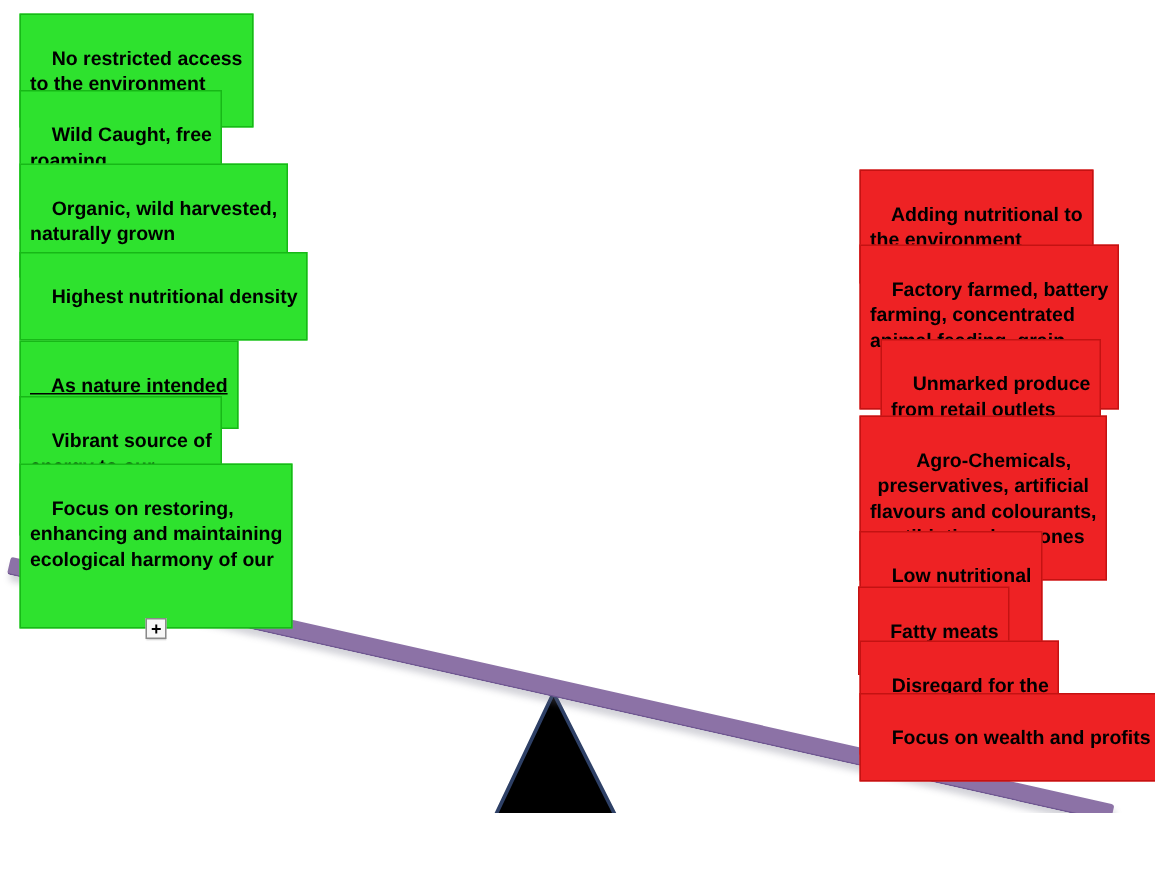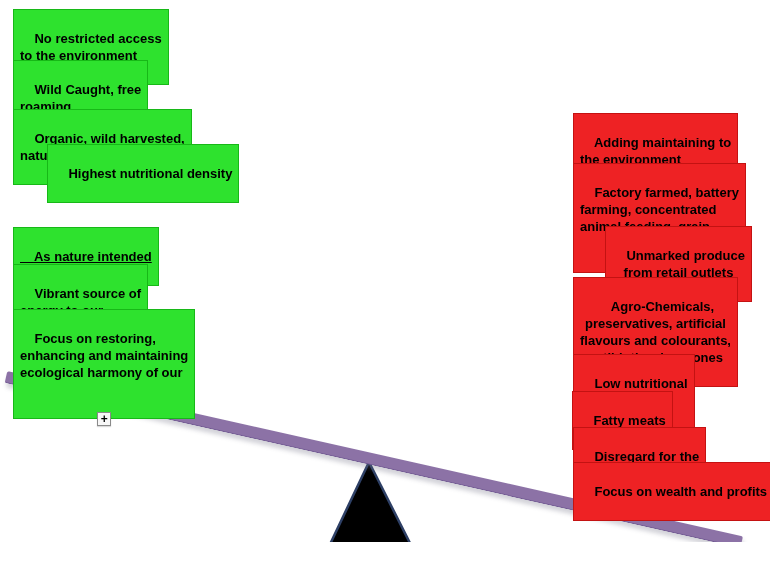--- a/index.html
+++ b/index.html
@@ -53,29 +53,29 @@
     font-weight: bold;
     text-align: center;
     cursor: pointer;
     z-index: 6;
     box-shadow: 0 1px 1px rgba(0,0,0,0.15);
   }
   
   .g1 { left: 13px; top: 9px;  }
   .g2 { left: 13px; top: 60px; }
   .g3 { left: 13px; top: 109px;}
-  .g4 { left: 13px; top: 144px; margin-left: 34px;}
+  .g4 { left: 13px; top: 168px;}
   .g5 { left: 13px; top: 193px;}
   .g6 { left: 13px; top: 227px; text-decoration: underline;}
   .g7 { left: 13px; top: 264px;}
   .g8 { left: 13px; top: 309px;}
   
   .r1 { left: 573px; top: 113px;}
   .r2 { left: 573px; top: 163px;}
-  .r3 { left: 605px; top: 226px; text-align: center;}
+  .r3 { left: 587px; top: 226px;}
   .r4 { left: 573px; top: 277px; text-align: center;}
   .r5 { left: 573px; top: 354px;}
   .r6 { left: 572px; top: 391px;}
   .r7 { left: 573px; top: 427px;}
   .r8 { left: 573px; top: 462px;}
 
   .plank {
     position: absolute;
     left: 6px;
     top: 371px;
@@ -131,21 +131,21 @@
     <button class="expand">+</button>
   </div>
   <div class="node pos g8">
     <span class="lbl">Focus on restoring,
 enhancing and maintaining
 ecological harmony of our</span>
     <button class="expand">+</button>
   </div>
 
   <div class="node neg r1">
-    <span class="lbl">Adding maintaining to
+    <span class="lbl">Adding nutritional to
 the environment</span>
   </div>
   <div class="node neg r2">
     <span class="lbl">Factory farmed, battery
 farming, concentrated
 animal feeding, grain-</span>
     <button class="expand">+</button>
   </div>
   <div class="node neg r3">
     <span class="lbl">Unmarked produce

